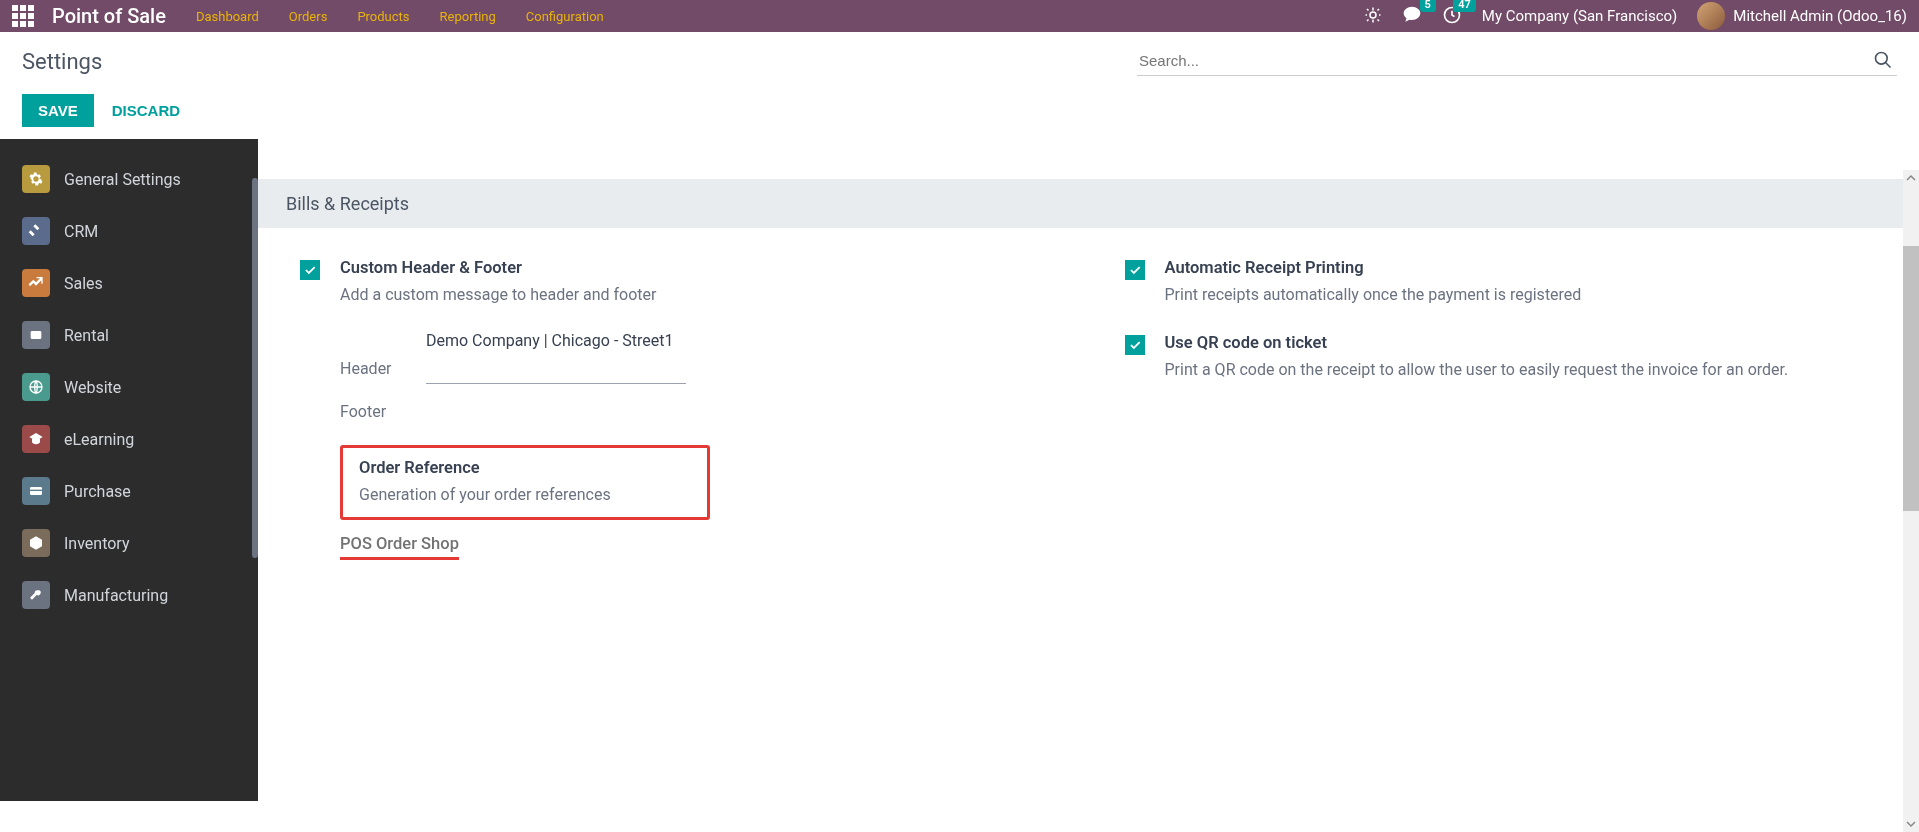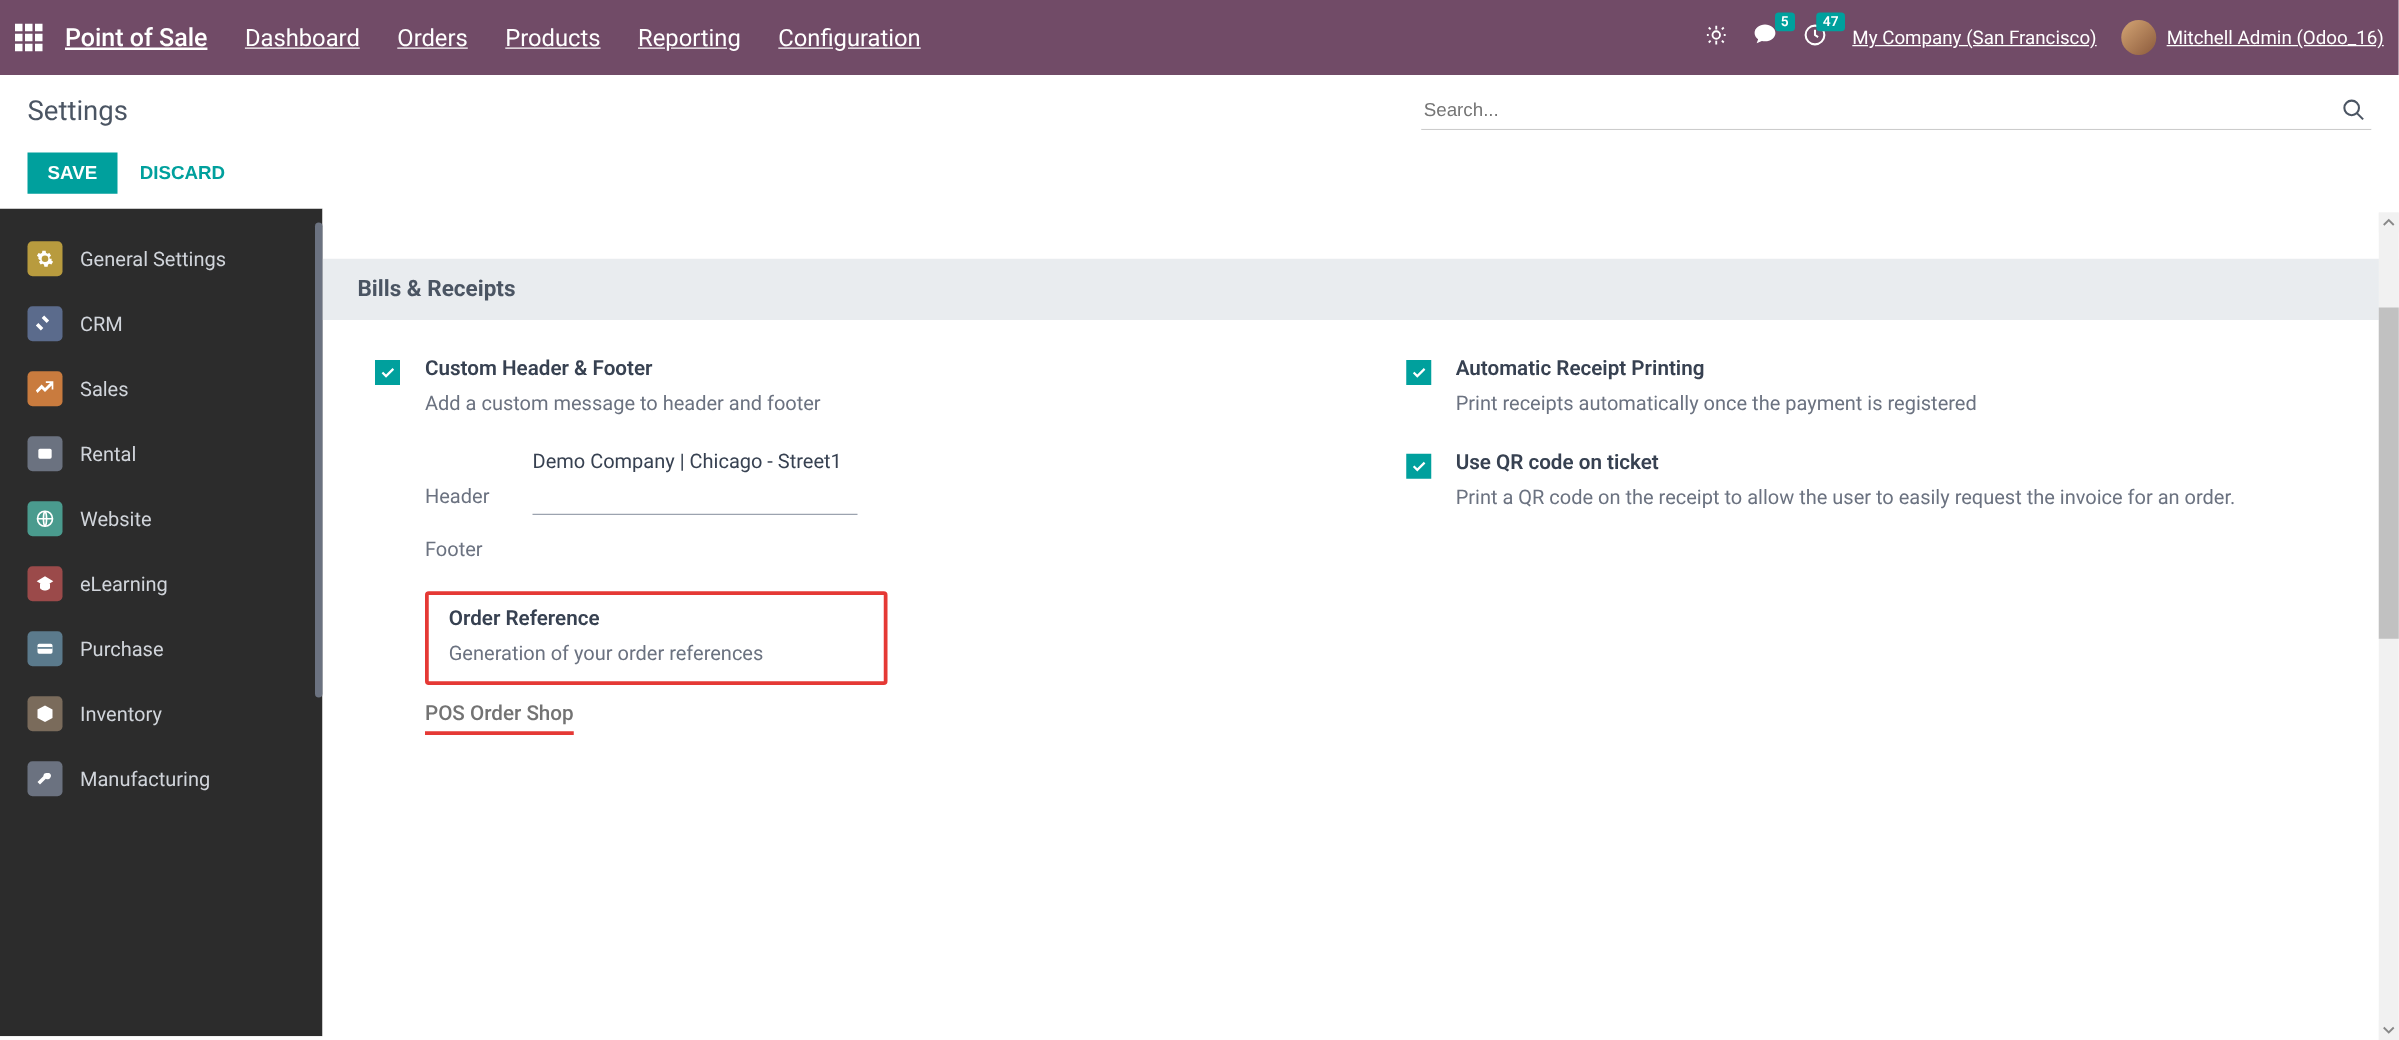--- a/index.html
+++ b/index.html
@@ -1,23 +1,23 @@
 <!DOCTYPE html>
 <html><head>
 <meta charset="utf-8">
 <style>
 * { box-sizing: border-box; margin: 0; padding: 0; }
 body { font-family: -apple-system, BlinkMacSystemFont, "Segoe UI", Roboto, sans-serif; font-size: 14px; color: #374151; }
 
-.topbar { background: #714b67; height: 60px; display: flex; align-items: center; padding: 0 12px; color: #fff; text-decoration: underline; }
+.topbar { background: #714b67; height: 32px; display: flex; align-items: center; padding: 0 12px; color: #fff; }
 .apps-icon { width: 22px; height: 22px; display: grid; grid-template-columns: repeat(3,1fr); grid-gap: 2px; margin-right: 18px; cursor: pointer; }
 .apps-icon span { background: #fff; }
 .app-name { font-size: 20px; font-weight: 500; margin-right: 30px; }
 .nav-items { display: flex; gap: 30px; }
-.nav-item { color: #ffffff; cursor: pointer; font-size: 19px; }
+.nav-item { color: #eab308; cursor: pointer; font-size: 13px; }
 .topbar-right { margin-left: auto; display: flex; align-items: center; gap: 20px; }
 .topbar-icon { position: relative; cursor: pointer; }
 .badge { position: absolute; top: -8px; right: -14px; background: #00a09d; color: #fff; font-size: 11px; padding: 1px 5px; border-radius: 3px; font-weight: 600; }
 .company { font-size: 15px; cursor: pointer; }
 .user { display: flex; align-items: center; gap: 8px; cursor: pointer; font-size: 15px; }
 .avatar { width: 28px; height: 28px; border-radius: 50%; background: linear-gradient(135deg,#d4a574,#8b5a3c); }
 
 .subheader { background: #fff; padding: 14px 22px 12px; }
 .sub-row1 { display: flex; align-items: center; }
 .page-title { font-size: 22px; color: #4b5563; }
@@ -27,21 +27,21 @@
 .sub-row2 { margin-top: 18px; display: flex; gap: 14px; }
 .btn-save { background: #00a09d; color: #fff; border: none; padding: 5px 16px; font-size: 15px; font-weight: 600; cursor: pointer; }
 .btn-discard { background: none; border: none; color: #00a09d; font-size: 15px; font-weight: 600; cursor: pointer; padding: 8px 4px; }
 
 .layout { display: flex; height: calc(100vh - 170px); min-height: 500px; }
 .sidebar { width: 258px; background: #2c2c2c; overflow-y: auto; padding-top: 14px; }
 .side-item { display: flex; align-items: center; gap: 14px; padding: 12px 22px; color: #d1d5db; cursor: pointer; font-size: 16px; }
 .side-icon { width: 28px; height: 28px; border-radius: 4px; display: flex; align-items: center; justify-content: center; font-size: 15px; color: #fff; flex-shrink: 0; }
 
 .main { flex: 1; overflow-y: auto; background: #fff; padding-top: 40px; }
-.section-header { background: #e9ecef; padding: 14px 28px; font-size: 18px; font-weight: 700; color: #4b5563; }
+.section-header { background: #e9ecef; padding: 14px 28px; font-size: 18px; font-weight: 400; color: #4b5563; }
 .settings-grid { display: flex; padding: 30px 30px 20px 42px; gap: 60px; }
 .col { flex: 1; }
 .setting-block { display: flex; gap: 20px; margin-bottom: 26px; }
 .checkbox { width: 20px; height: 20px; background: #00a09d; flex-shrink: 0; display: flex; align-items: center; justify-content: center; cursor: pointer; margin-top: 2px; }
 .checkbox svg { width: 14px; height: 14px; }
 .setting-content { flex: 1; }
 .setting-title { font-weight: 600; font-size: 16.5px; color: #374151; margin-bottom: 6px; }
 .setting-desc { color: #6b7280; font-size: 16px; line-height: 1.5; }
 .field-row { display: flex; align-items: flex-end; gap: 18px; margin-top: 18px; }
 .field-label { color: #6b7280; font-size: 16px; width: 68px; padding-bottom: 6px; }

